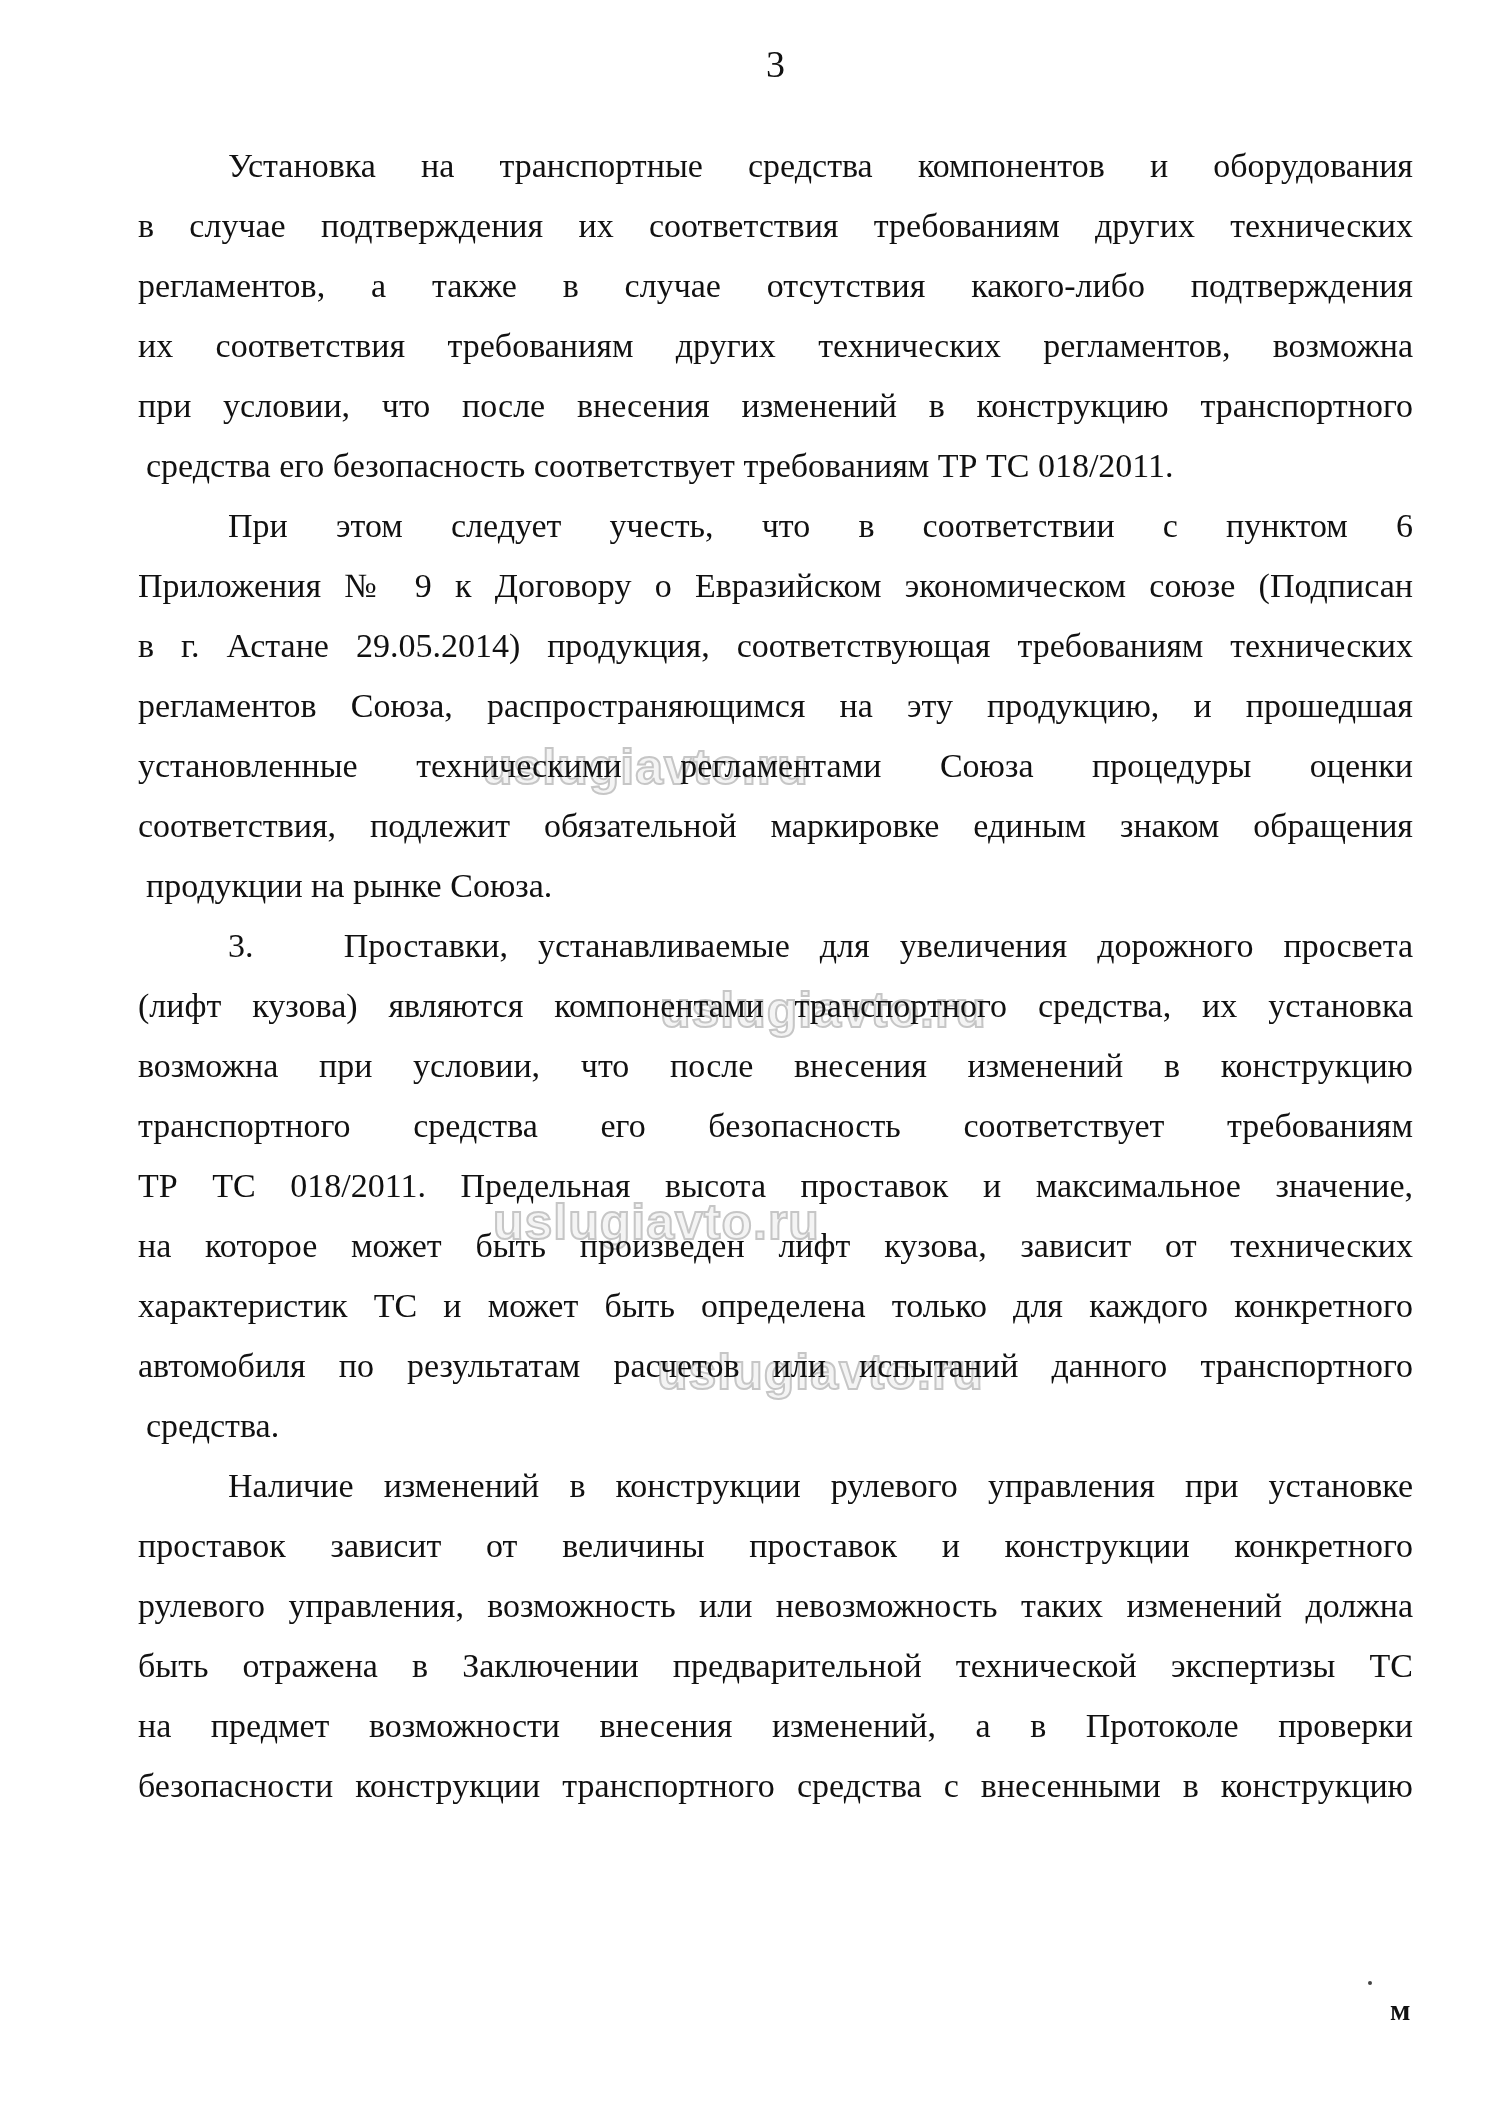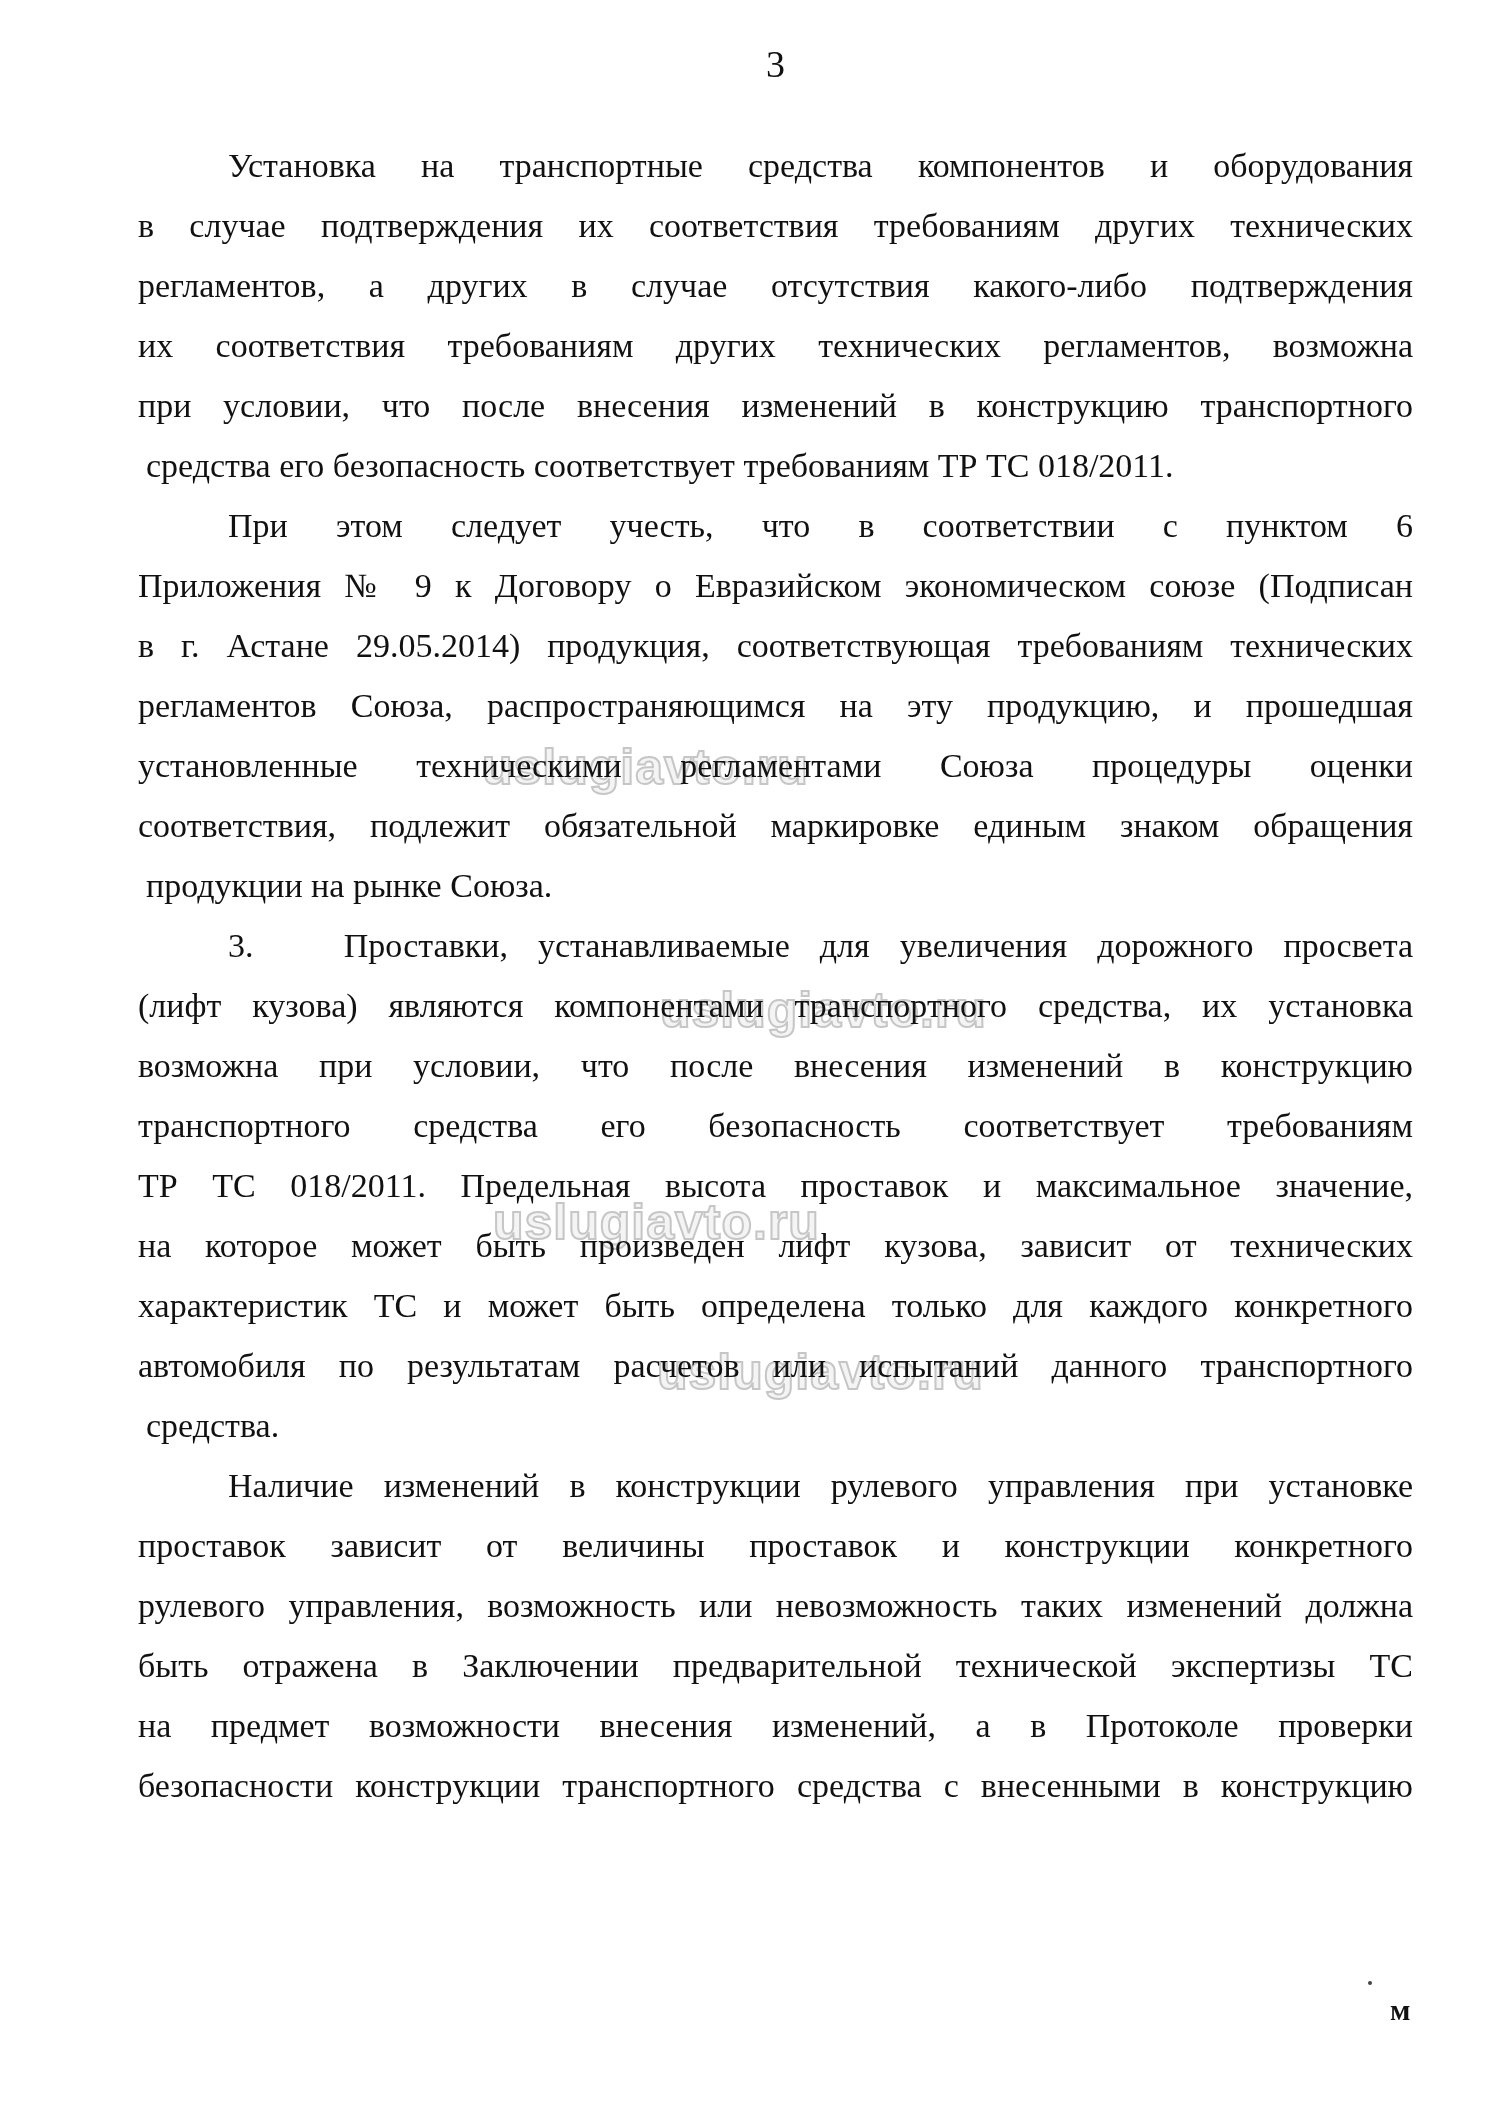--- a/index.html
+++ b/index.html
@@ -88,21 +88,21 @@
       <span class="watermark" style="left: 482px; top: 740px;">uslugiavto.ru</span>
       <span class="watermark" style="left: 660px; top: 983px;">uslugiavto.ru</span>
       <span class="watermark" style="left: 493px; top: 1195px;">uslugiavto.ru</span>
       <span class="watermark" style="left: 657px; top: 1345px;">uslugiavto.ru</span>
     </div>
   <div class="page-number">3</div>
   <div class="textblock">
       <div class="paragraph">
         <div class="line stretch indent">Установка на транспортные средства компонентов и оборудования</div>
         <div class="line stretch">в случае подтверждения их соответствия требованиям других технических</div>
-        <div class="line stretch">регламентов, а других в случае отсутствия какого-либо подтверждения</div>
+        <div class="line stretch">регламентов, а также в случае отсутствия какого-либо подтверждения</div>
         <div class="line stretch">их соответствия требованиям других технических регламентов, возможна</div>
         <div class="line stretch">при условии, что после внесения изменений в конструкцию транспортного</div>
         <div class="line nostretch">средства его безопасность соответствует требованиям ТР ТС 018/2011.</div>
       </div>
       <div class="paragraph">
         <div class="line stretch indent">При этом следует учесть, что в соответствии с пунктом 6</div>
         <div class="line stretch">Приложения № 9 к Договору о Евразийском экономическом союзе (Подписан</div>
         <div class="line stretch">в г. Астане 29.05.2014) продукция, соответствующая требованиям технических</div>
         <div class="line stretch">регламентов Союза, распространяющимся на эту продукцию, и прошедшая</div>
         <div class="line stretch">установленные техническими регламентами Союза процедуры оценки</div>

